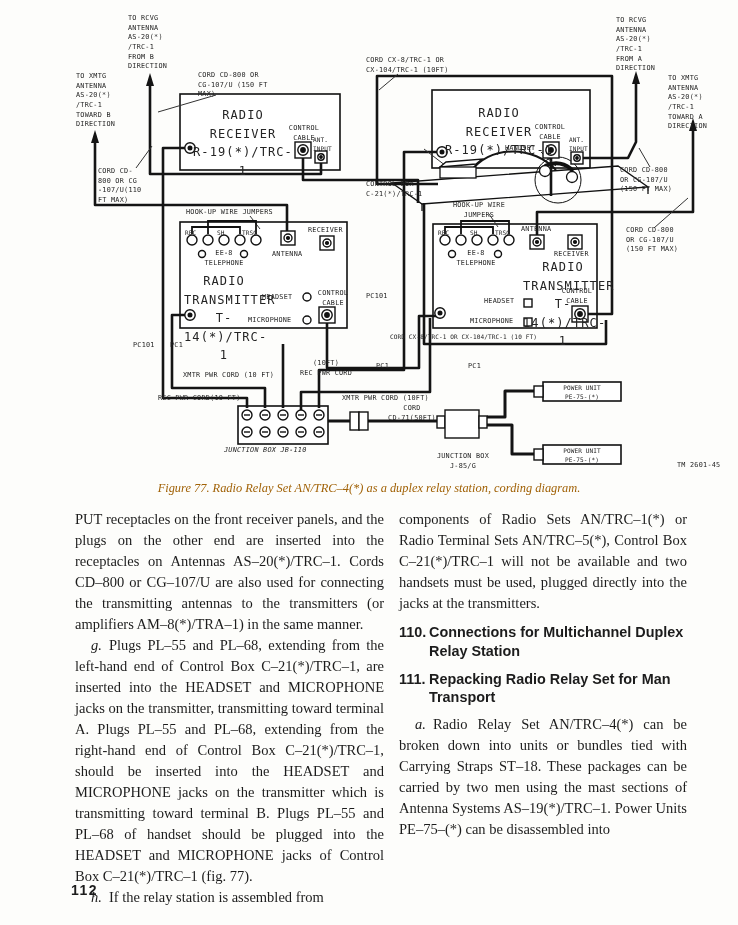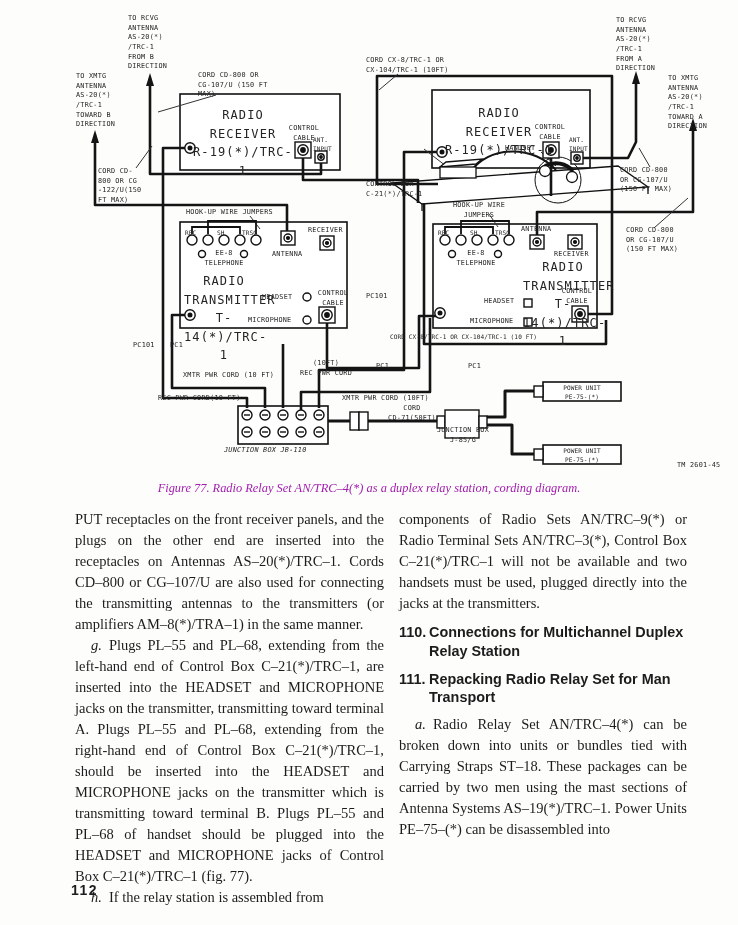--- a/index.html
+++ b/index.html
@@ -13,21 +13,21 @@
   .dlabel {
     position:absolute; font-family:"DejaVu Sans Mono", monospace;
     font-size:6.8px; line-height:1.42; letter-spacing:0.25px;
     white-space:pre-line; color:#242424;
   }
   .center { text-align:center; }
   .dtitle { font-size:12px; letter-spacing:1.1px; line-height:1.55; }
   .dsmall { font-size:6.1px; letter-spacing:0.1px; }
   .caption {
     position:absolute; top:481px; left:0; width:100%; text-align:center;
-    font-style:italic; font-size:12.4px; color:#a21caf;
+    font-style:italic; font-size:12.4px; color:#a16207;
   }
   .columns {
     position:absolute; top:509px; left:75px; width:612px;
     display:flex; gap:15px;
   }
   .col { text-align:justify; font-size:14.5px; line-height:1.45; }
   .col-left  { width:309px; flex:none; }
   .col-right { flex:1; }
   .col p { margin:0; }
   .col p.indent { text-indent:16px; }
@@ -285,21 +285,21 @@
 ANTENNA
 AS-20(*)
 /TRC-1
 TOWARD B
 DIRECTION</div>
   <div class="dlabel" style="left:198px; top:57px;margin-top:14px;">CORD CD-800 OR
 CG-107/U (150 FT
 MAX)</div>
   <div class="dlabel" style="left:98px;  top:167px;">CORD CD-
 800 OR CG
--122/U(150
+-107/U(110
 FT MAX)</div>
   <div class="dlabel" style="left:366px; top:56px;">CORD CX-8/TRC-1 OR
 CX-104/TRC-1 (10FT)</div>
   <div class="dlabel" style="left:616px; top:16px;">TO RCVG
 ANTENNA
 AS-20(*)
 /TRC-1
 FROM A
 DIRECTION</div>
   <div class="dlabel" style="left:668px; top:74px;">TO XMTG
@@ -380,39 +380,39 @@
   <div class="dlabel dsmall" style="left:390px; top:333px;">CORD CX-8/TRC-1 OR CX-104/TRC-1 (10 FT)</div>
   <div class="dlabel" style="left:183px; top:371px;">XMTR PWR CORD (10 FT)</div>
   <div class="dlabel center" style="left:293px; top:359px; width:66px;">(10FT)
 REC PWR CORD</div>
   <div class="dlabel" style="left:158px; top:394px;">REC PWR CORD(10 FT)</div>
   <div class="dlabel" style="left:342px; top:394px;text-align:center;">XMTR PWR CORD (10FT)</div>
 
   <div class="dlabel" style="left:224px; top:446px;font-style:italic;">JUNCTION BOX JB-110</div>
   <div class="dlabel center" style="left:382px; top:404px; width:60px;">CORD
 CD-71(50FT)</div>
-  <div class="dlabel center" style="left:434px; top:426px; width:58px;">JUNCTION BOX
+  <div class="dlabel center" style="left:434px; top:452px; width:58px;">JUNCTION BOX
 J-85/G</div>
   <div class="dlabel dsmall center" style="left:551px; top:384px; width:62px;">POWER UNIT
 PE-75-(*)</div>
   <div class="dlabel dsmall center" style="left:551px; top:447px; width:62px;">POWER UNIT
 PE-75-(*)</div>
   <div class="dlabel" style="left:650px; top:461px;margin-left:27px;">TM 2601-45</div>
 </div>
 
 <div class="caption">Figure 77.  Radio Relay Set AN/TRC–4(*) as a duplex relay station, cording diagram.</div>
 
 <div class="columns">
   <div class="col col-left">
     <p>PUT receptacles on the front receiver panels, and the plugs on the other end are inserted into the receptacles on Antennas AS–20(*)/TRC–1. Cords CD–800 or CG–107/U are also used for connecting the transmitting antennas to the transmitters (or amplifiers AM–8(*)/TRA–1) in the same manner.</p>
     <p class="indent"><span class="lead">g.</span><span>Plugs PL–55 and PL–68, extending from the left-hand end of Control Box C–21(*)/TRC–1, are inserted into the HEADSET and MICROPHONE jacks on the transmitter, transmitting toward terminal A. Plugs PL–55 and PL–68, extending from the right-hand end of Control Box C–21(*)/TRC–1, should be inserted into the HEADSET and MICROPHONE jacks on the transmitter which is transmitting toward terminal B. Plugs PL–55 and PL–68 of handset should be plugged into the HEADSET and MICROPHONE jacks of Control Box C–21(*)/TRC–1 (fig. 77).</span></p>
     <p class="indent"><span class="lead">h.</span><span>If the relay station is assembled from</span></p>
   </div>
   <div class="col col-right">
-    <p>components of Radio Sets AN/TRC–9(*) or Radio Terminal Sets AN/TRC–3(*), Control Box C–21(*)/TRC–1 will not be available and two handsets must be used, plugged directly into the jacks at the transmitters.</p>
+    <p>components of Radio Sets AN/TRC–1(*) or Radio Terminal Sets AN/TRC–5(*), Control Box C–21(*)/TRC–1 will not be available and two handsets must be used, plugged directly into the jacks at the transmitters.</p>
     <div class="head">
       <span class="num">110.</span>
       <span>Connections for Multichannel Duplex Relay Station</span>
     </div>
     <div class="head">
       <span class="num">111.</span>
       <span>Repacking Radio Relay Set for Man Transport</span>
     </div>
     <p class="indent"><span class="lead">a.</span><span>Radio Relay Set AN/TRC–4(*) can be broken down into units or bundles tied with Carrying Straps ST–18. These packages can be carried by two men using the mast sections of Antenna Systems AS–19(*)/TRC–1. Power Units PE–75–(*) can be disassembled into</span></p>
   </div>

